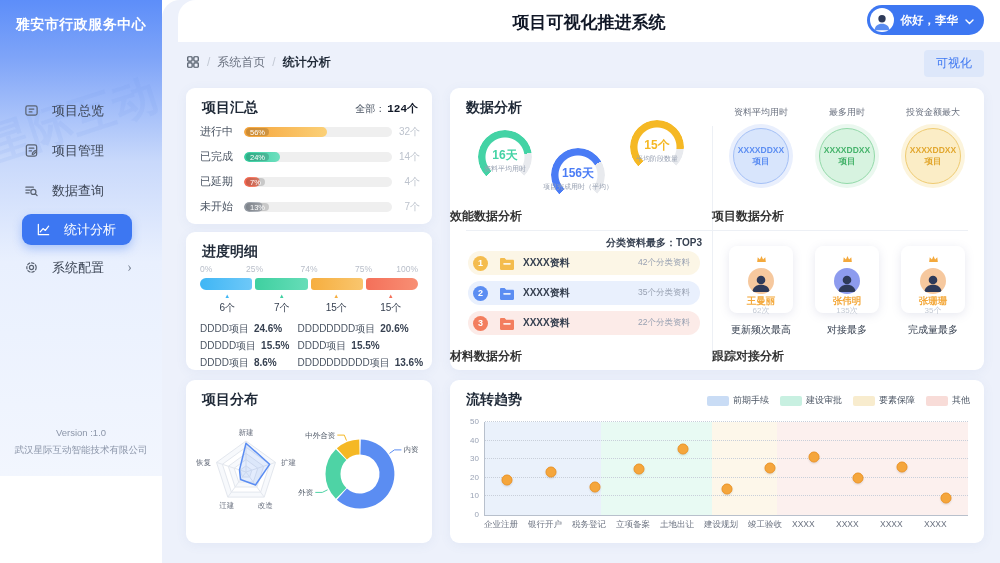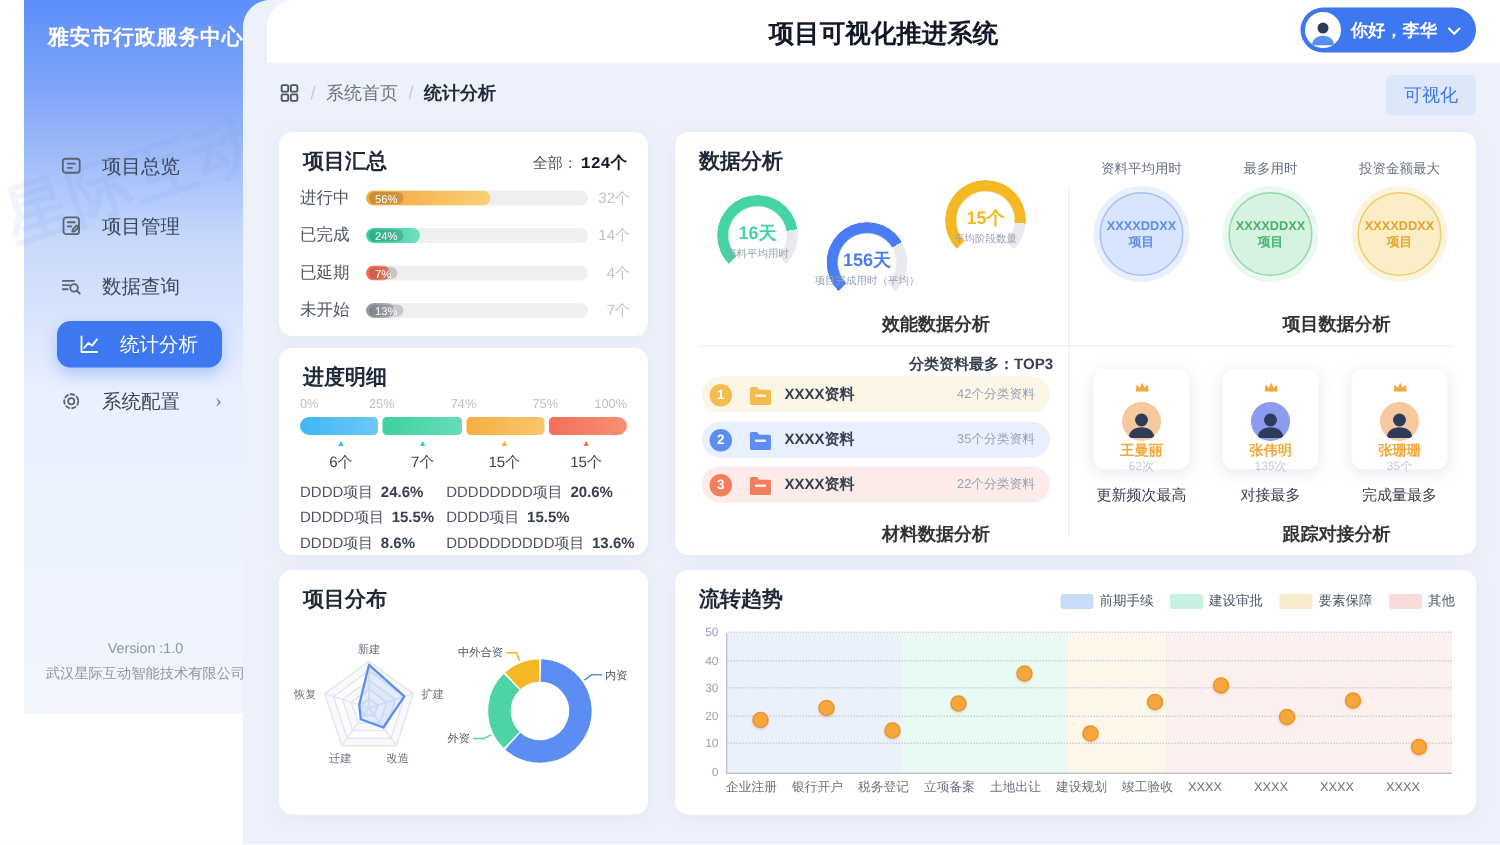--- a/index.html
+++ b/index.html
@@ -1,20 +1,20 @@
 <!DOCTYPE html>
 <html><head>
 <meta charset="utf-8">
 <style>
   html,body{margin:0;padding:0;width:1000px;height:563px;overflow:hidden;
     font-family:"Liberation Sans","DejaVu Sans",sans-serif;background:#fff;}
   .stage{position:relative;width:1000px;height:563px;overflow:hidden;}
 
   
-  .sidebar{position:absolute;left:16px;top:0;width:162px;height:476px;
+  .sidebar{position:absolute;left:0;top:0;width:162px;height:476px;
     background:linear-gradient(180deg,#5D8EF9 0%,#7EA4F8 12%,#C9D9FB 34%,#E9F0FE 55%,#F2F6FE 100%);}
   .sb-title{position:absolute;top:16px;left:0;width:162px;text-align:center;color:#fff;
     font-size:14px;font-weight:bold;letter-spacing:.5px;}
   .watermark{position:absolute;top:78px;left:-18px;width:260px;font-size:44px;font-weight:bold;
     color:rgba(110,150,240,.10);transform:rotate(-18deg);pointer-events:none;white-space:nowrap;}
   .menu{position:absolute;top:88px;left:0;right:0;}
   .mi{display:flex;align-items:center;height:34px;margin:6px 18px 6px 24px;color:#3D4656;
     font-size:13px;cursor:pointer;font-family:Liberation Serif, serif;}
   .mi .mi-ic{display:inline-flex;width:16px;height:16px;margin-right:12px;color:#5A6372;}
   .mi.active{background:#3D77F2;color:#fff;border-radius:9px;margin:6px 30px 6px 22px;
@@ -70,21 +70,21 @@
   .tri{font-size:6px;line-height:7px;}
   .pmc{font-size:10px;color:#374151;margin-top:1px;}
   #plist{position:absolute;left:14px;right:10px;top:88px;display:grid;grid-template-columns:1fr 1.25fr;column-gap:8px;}
   .pli{font-size:10px;color:#4B5563;height:17px;line-height:17px;white-space:nowrap;}
   .pli b{color:#374151;margin-left:5px;font-weight:bold;}
 
   
   #p-analysis{left:288px;top:88px;width:534px;height:282px;}
   .vdiv{position:absolute;left:262px;top:38px;bottom:12px;width:1px;background:#EDF0F5;}
   .hdiv{position:absolute;left:16px;right:16px;top:142px;height:1px;background:#EDF0F5;}
-  .qcap{position:absolute;font-size:12px;font-weight:bold;color:#333;text-align:center;padding-left:43px;}
+  .qcap{position:absolute;font-size:12px;font-weight:bold;color:#333;text-align:left;}
   .gauge{position:absolute;width:84px;text-align:center;}
   .gring{width:54px;height:54px;border-radius:50%;margin:0 auto;
     -webkit-mask:radial-gradient(closest-side,transparent calc(100% - 8px),#000 calc(100% - 7px));
     mask:radial-gradient(closest-side,transparent calc(100% - 8px),#000 calc(100% - 7px));}
   .gval{position:absolute;top:17px;left:0;right:0;font-size:12px;font-weight:bold;}
   .glb{position:absolute;top:34px;left:0;right:0;font-size:7px;color:#98A1B2;}
   #pcircles{position:absolute;left:268px;top:18px;right:8px;display:flex;justify-content:space-around;}
   .pc{width:76px;text-align:center;}
   .pct{font-size:9px;color:#6B7280;margin-bottom:9px;}
   .pcc{width:54px;height:54px;margin:0 auto;border-radius:50%;border:1px solid;display:flex;

